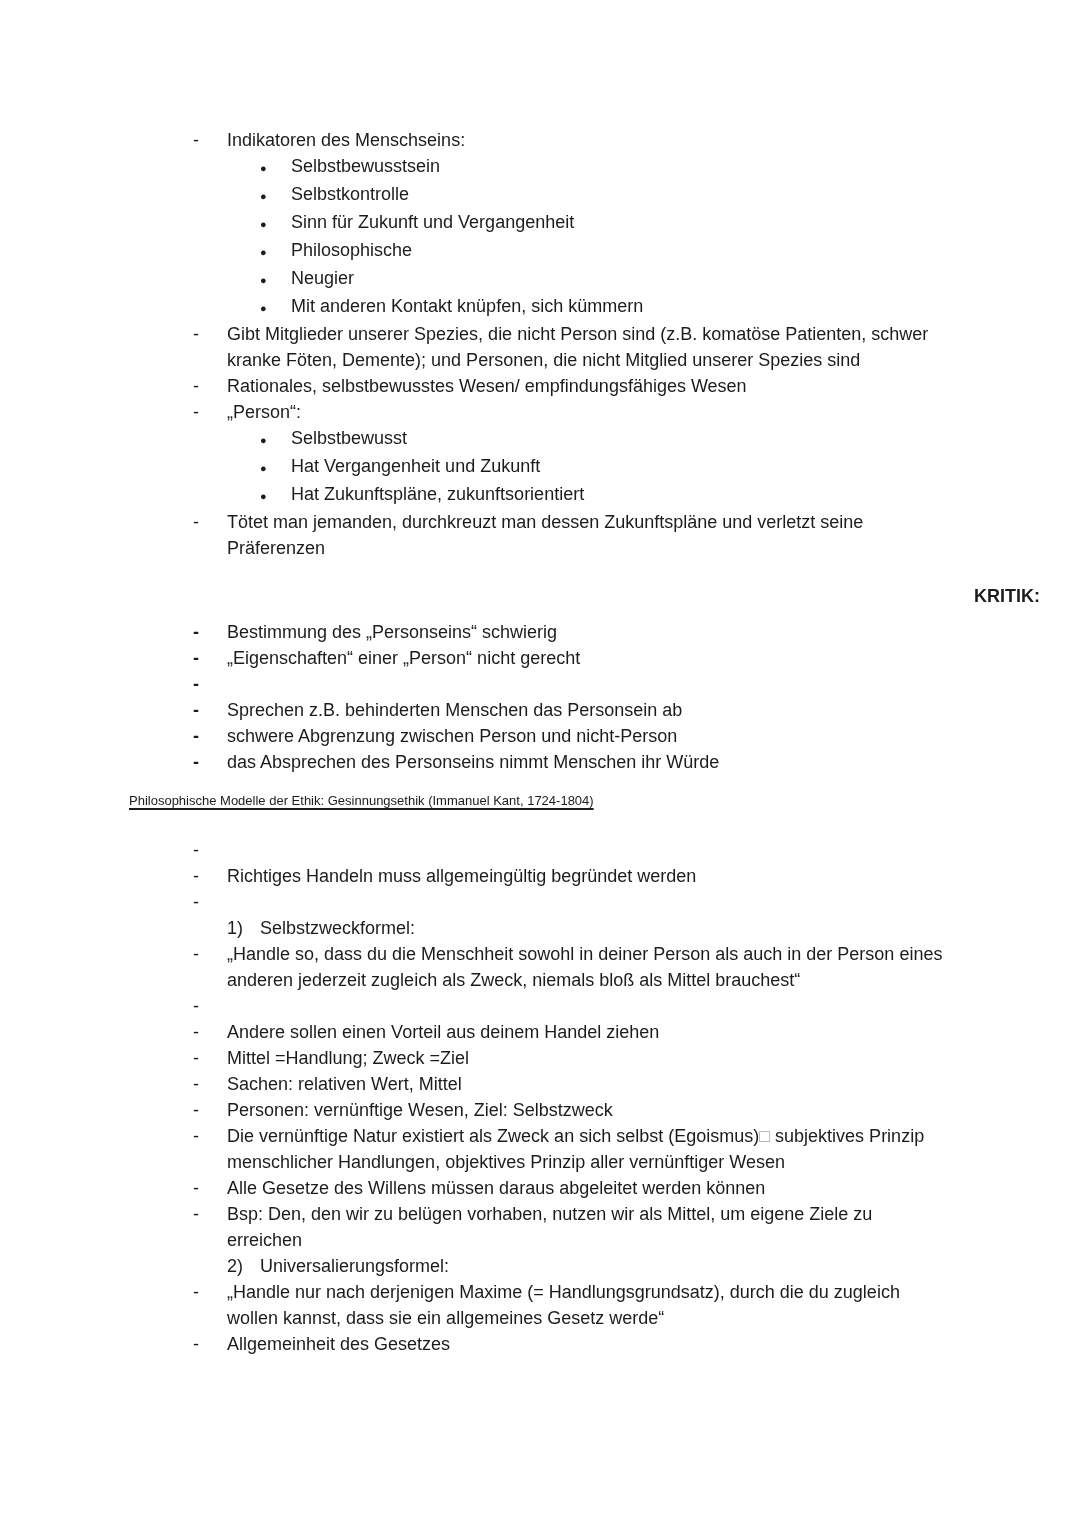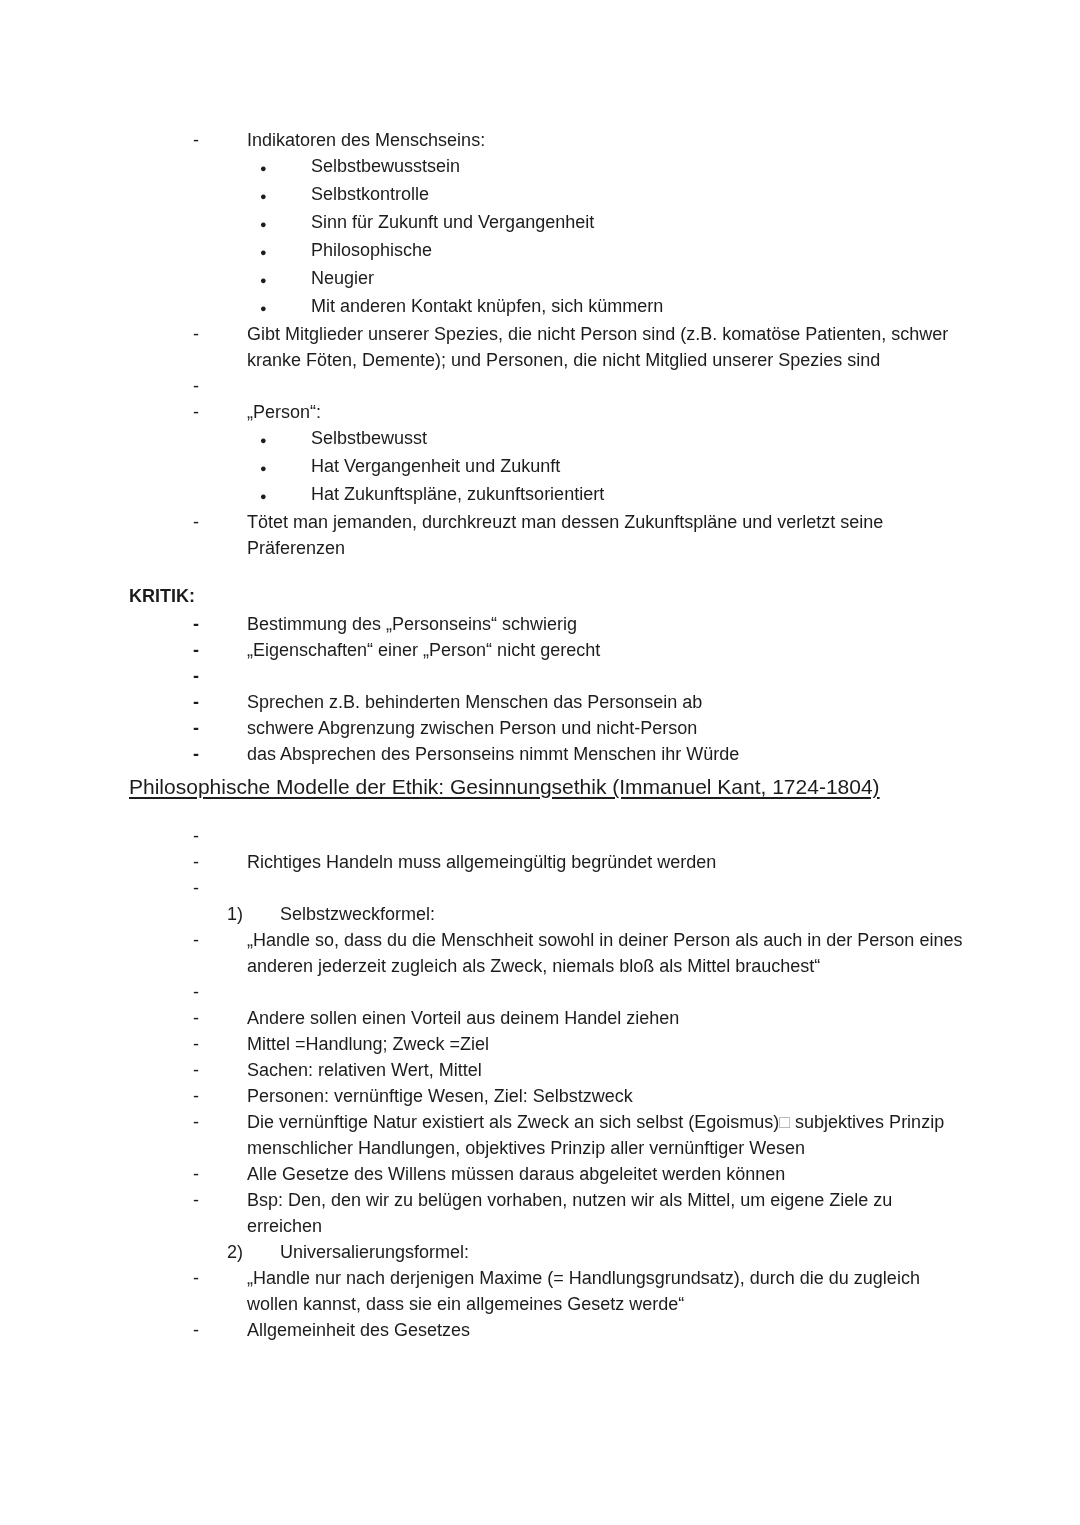--- a/index.html
+++ b/index.html
@@ -20,28 +20,29 @@
   .li { display: flex; align-items: baseline; }
   .l1 { padding-left: 64px; }
   .l1 > .marker { flex: 0 0 34px; width: 34px; }
   .l2 { padding-left: 131px; }
   .l2 > .marker { flex: 0 0 31px; width: 31px; }
   .lnum { padding-left: 98px; }
   .lnum > .marker { flex: 0 0 33px; width: 33px; }
   .marker { display: inline-block; }
   .marker.bullet { font-size: 11px; }
   .kritik-list .marker { font-weight: 700; }
-  .text { white-space: pre; margin-left: 20px; }
+  .text { white-space: pre; }
   .kritik-title {
     font-weight: 700;
-    margin: 22px 0 2px 0;
+    margin: 22px 0 10px 0;
+    text-align: right;
   }
   .kant-title {
-    font-size: 21px;
-    margin: 7px 0 23px 0;
+    font-size: 13px;
+    margin: 13px 0 23px 0;
     text-decoration: underline;
     text-decoration-thickness: 1.5px;
     text-underline-offset: 3px;
   }
   .box-glyph { color: #a6a6a6; }
 </style>
 </head>
 <body>
 
 <div class="page">
@@ -75,20 +76,21 @@
         <span class="marker bullet">●</span>
         <span class="text">Mit anderen Kontakt knüpfen, sich kümmern</span>
       </div>
     <div class="li l1">
         <span class="marker dash">-</span>
         <span class="text">Gibt Mitglieder unserer Spezies, die nicht Person sind (z.B. komatöse Patienten, schwer
 kranke Föten, Demente); und Personen, die nicht Mitglied unserer Spezies sind</span>
       </div>
     <div class="li l1">
         <span class="marker dash">-</span>
+        <span class="text">Rationales, selbstbewusstes Wesen/ empfindungsfähiges Wesen</span>
       </div>
     <div class="li l1">
         <span class="marker dash">-</span>
         <span class="text">„Person“:</span>
       </div>
     <div class="li l2">
         <span class="marker bullet">●</span>
         <span class="text">Selbstbewusst</span>
       </div>
     <div class="li l2">

